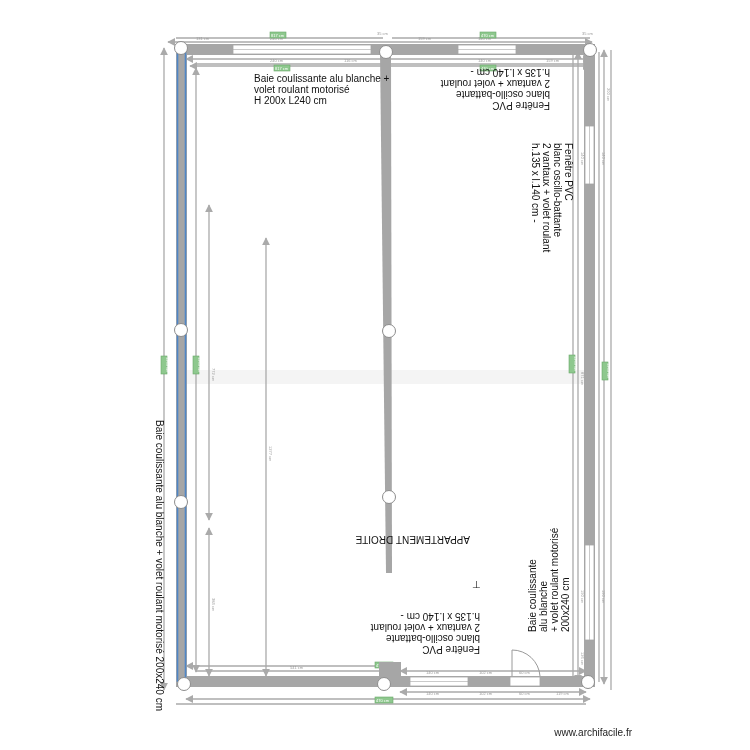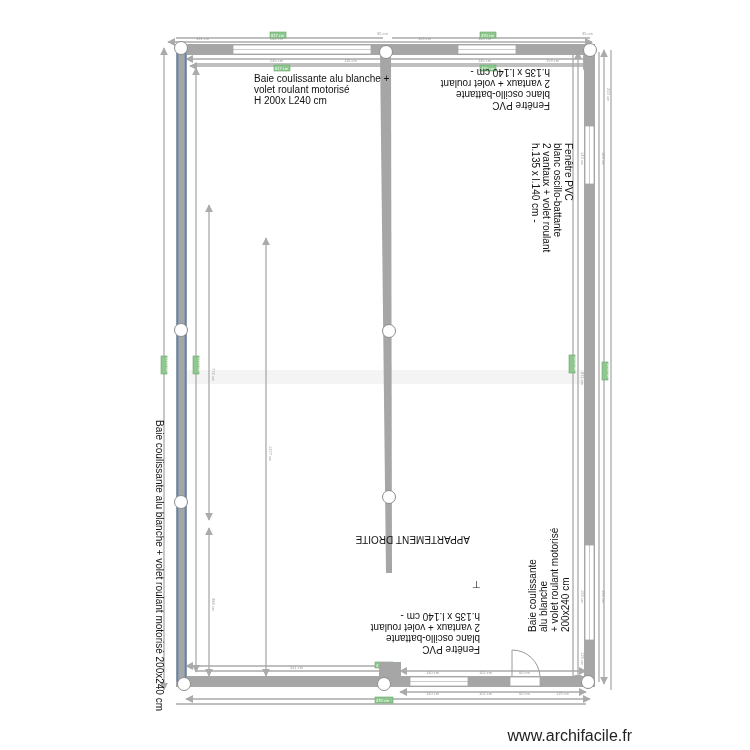--- a/index.html
+++ b/index.html
@@ -8,21 +8,21 @@
   .wall { fill: #a6a6a6; }
   .dimline { stroke: #aaaaaa; stroke-width: 1.3; fill: none; }
   .dimtext { font-size: 4px; fill: #9a9a9a; font-family: "Liberation Sans", sans-serif; }
   .greenlbl rect { fill: #8ec88e; stroke: #6aa86a; stroke-width: 0.6; }
   .greenlbl text { font-size: 4px; fill: #ffffff; font-family: "Liberation Sans", sans-serif; }
   .node { fill: #ffffff; stroke: #8d8d8d; stroke-width: 1; }
   .note { font-size: 10px; fill: #111111; font-family: "Liberation Sans", sans-serif; }
   .window { fill: #ffffff; stroke: #a6a6a6; stroke-width: 0.8; }
   .blueline { stroke: #4f86c6; stroke-width: 1.6; }
   .door { stroke: #9a9a9a; stroke-width: 1; fill: none; }
-  .watermark { position: absolute; right: 118px; top: 727px; font-size: 16px; color: #222222; font-family: "Liberation Sans", sans-serif; }
+  .watermark { position: absolute; right: 118px; top: 727px; font-size: 10px; color: #222222; font-family: "Liberation Sans", sans-serif; }
   .faint { fill: #f4f4f4; }
 </style>
 </head>
 <body>
 
 <svg id="plan" viewBox="0 0 750 750" xmlns="http://www.w3.org/2000/svg">
   <defs>
     <marker id="arr" viewBox="0 0 10 10" refX="9" refY="5" markerWidth="6" markerHeight="6" orient="auto-start-reverse">
       <path d="M0,0 L10,5 L0,10 z" fill="#aaaaaa"></path>
     </marker>

